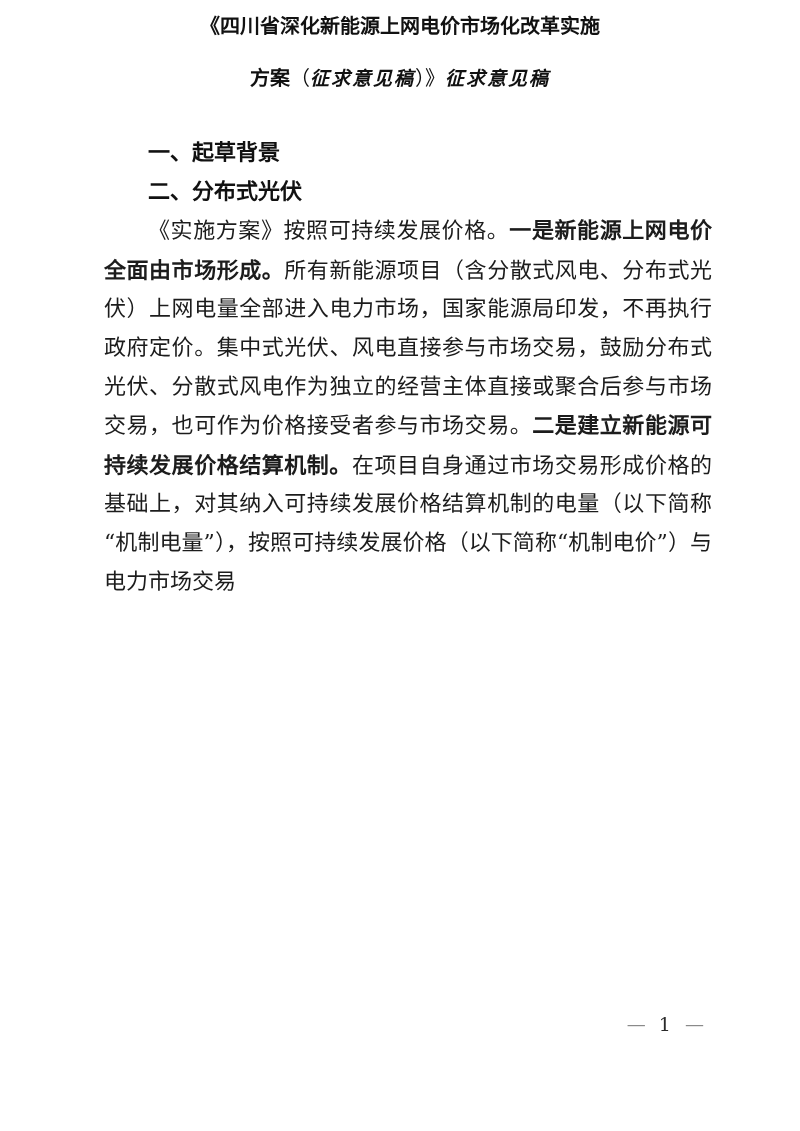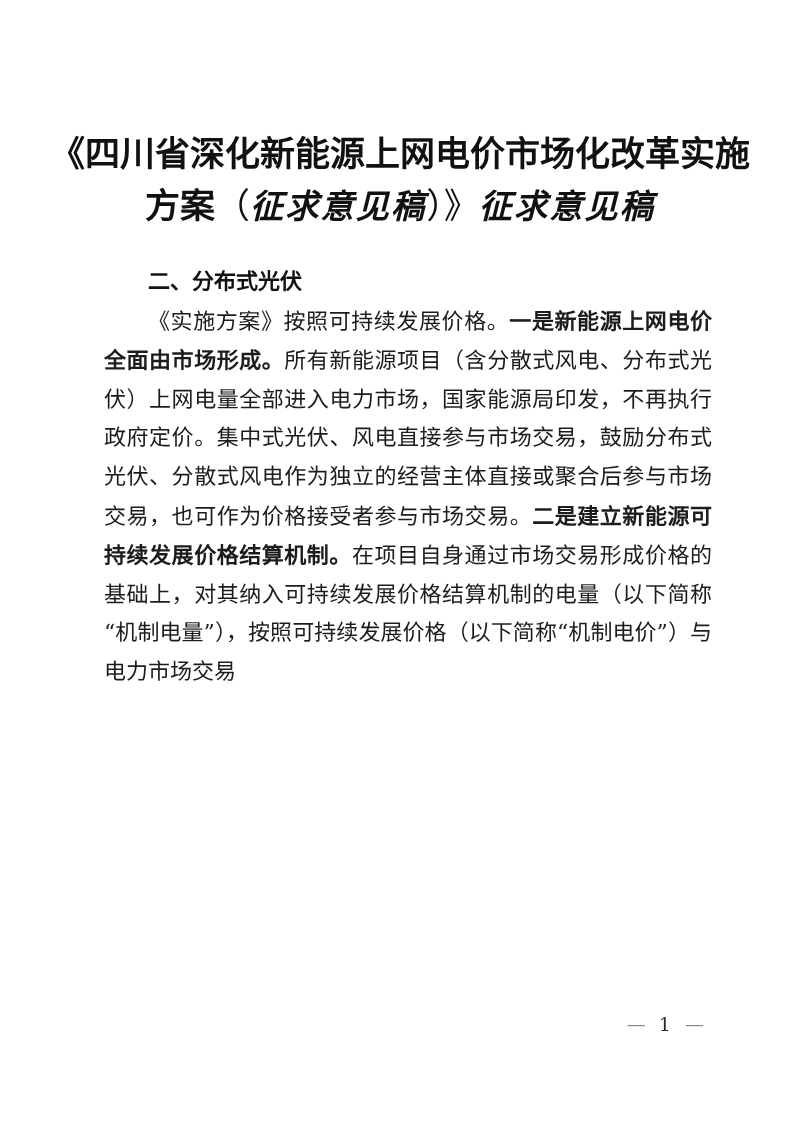--- a/index.html
+++ b/index.html
@@ -10,25 +10,24 @@
     height: 1131px;
     margin: 0 auto;
     background: #ffffff;
     color: #1c1c1c;
     font-family: "DejaVu Serif", "Liberation Serif", serif;
     overflow: hidden;
   }
 
   
   .doc-title {
-    padding-top: 128px;
     text-align: center;
     font-family: "DejaVu Sans", "Liberation Sans", sans-serif;
     font-weight: bold;
-    font-size: 35px;
+    font-size: 20px;
     line-height: 52px;
     color: #111111;
   }
   .title-line2 { white-space: nowrap; }
 
   
   .seg-hei {
     font-family: Liberation Sans, sans-serif;
     font-weight: bold;
   }
@@ -81,20 +80,21 @@
 <body>
 
 <div class="page">
 
   <div class="doc-title">
     <div class="title-line1">《四川省深化新能源上网电价市场化改革实施</div>
     <div class="title-line2"><span class="seg-hei">方案</span><span class="seg-light">（</span><span class="seg-script">征求意见稿</span><span class="seg-light">）》</span><span class="seg-script">征求意见稿</span></div>
   </div>
 
   <div class="content">
+    <div class="sec-heading">一、起草背景</div>
 
     <div class="sec-heading">二、分布式光伏</div>
     <p class="para"><span>《实施方案》按照可持续发展价格。</span><span class="seg-bold">一是新能源上网电价全面由市场形成。</span><span>所有新能源项目（含分散式风电、分布式光伏）上网电量全部进入电力市场，国家能源局印发，不再执行政府定价。集中式光伏、风电直接参与市场交易，鼓励分布式光伏、分散式风电作为独立的经营主体直接或聚合后参与市场交易，也可作为价格接受者参与市场交易。</span><span class="seg-bold">二是建立新能源可持续发展价格结算机制。</span><span>在项目自身通过市场交易形成价格的基础上，对其纳入可持续发展价格结算机制的电量（以下简称“机制电量”），按照可持续发展价格（以下简称“机制电价”）与电力市场交易</span></p>
   </div>
 
   <div class="page-number">
     <span class="dash">—</span>
     <span class="num">1</span>
     <span class="dash">—</span>
   </div>

